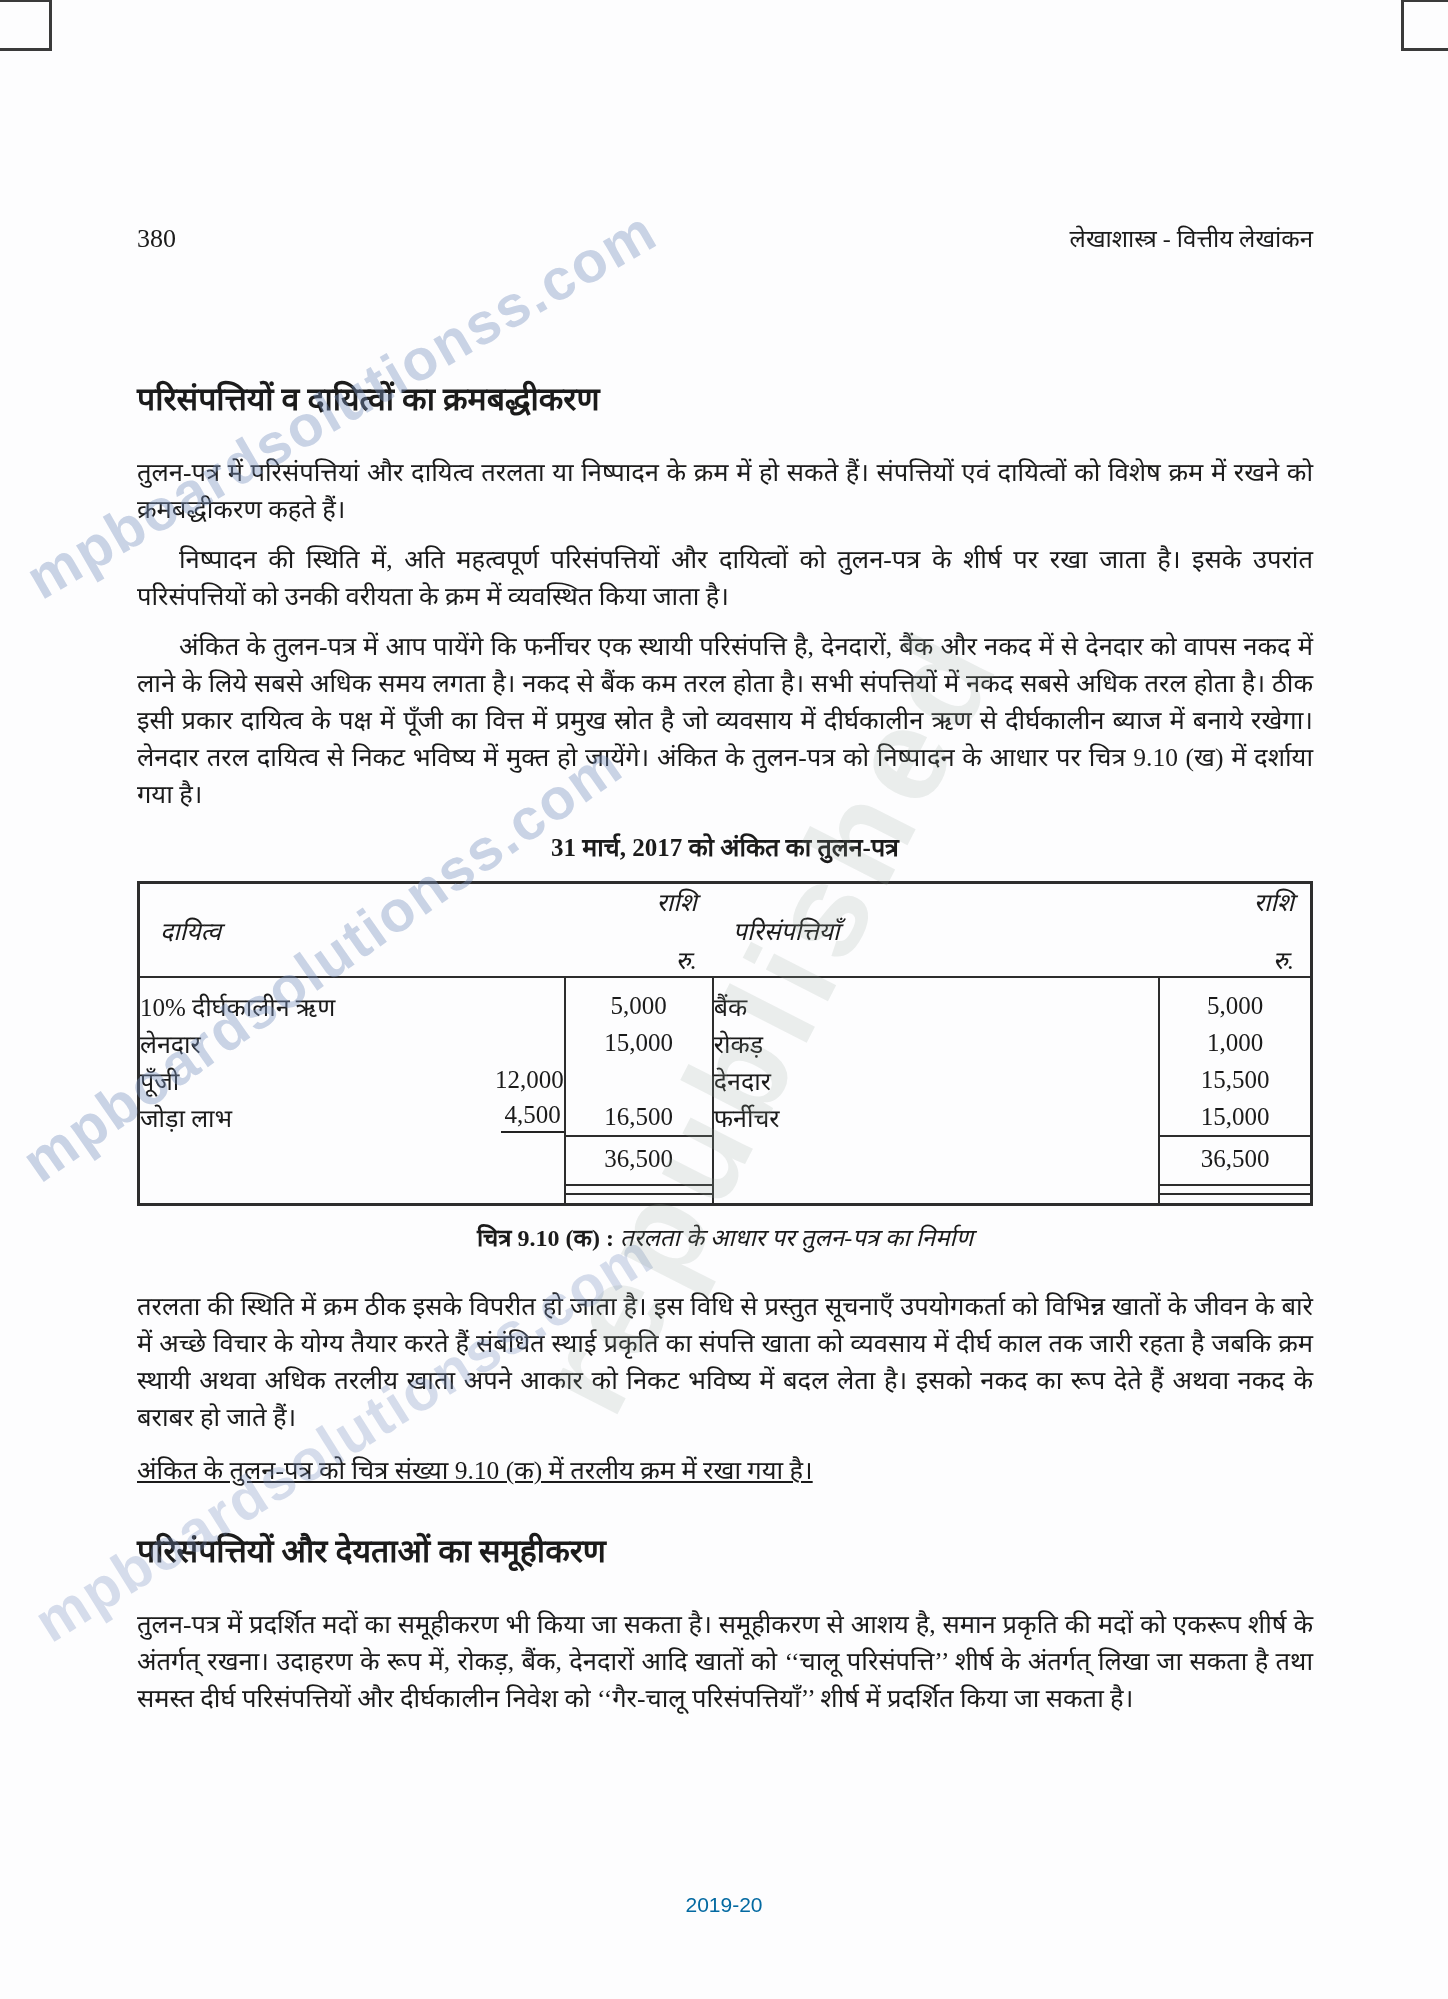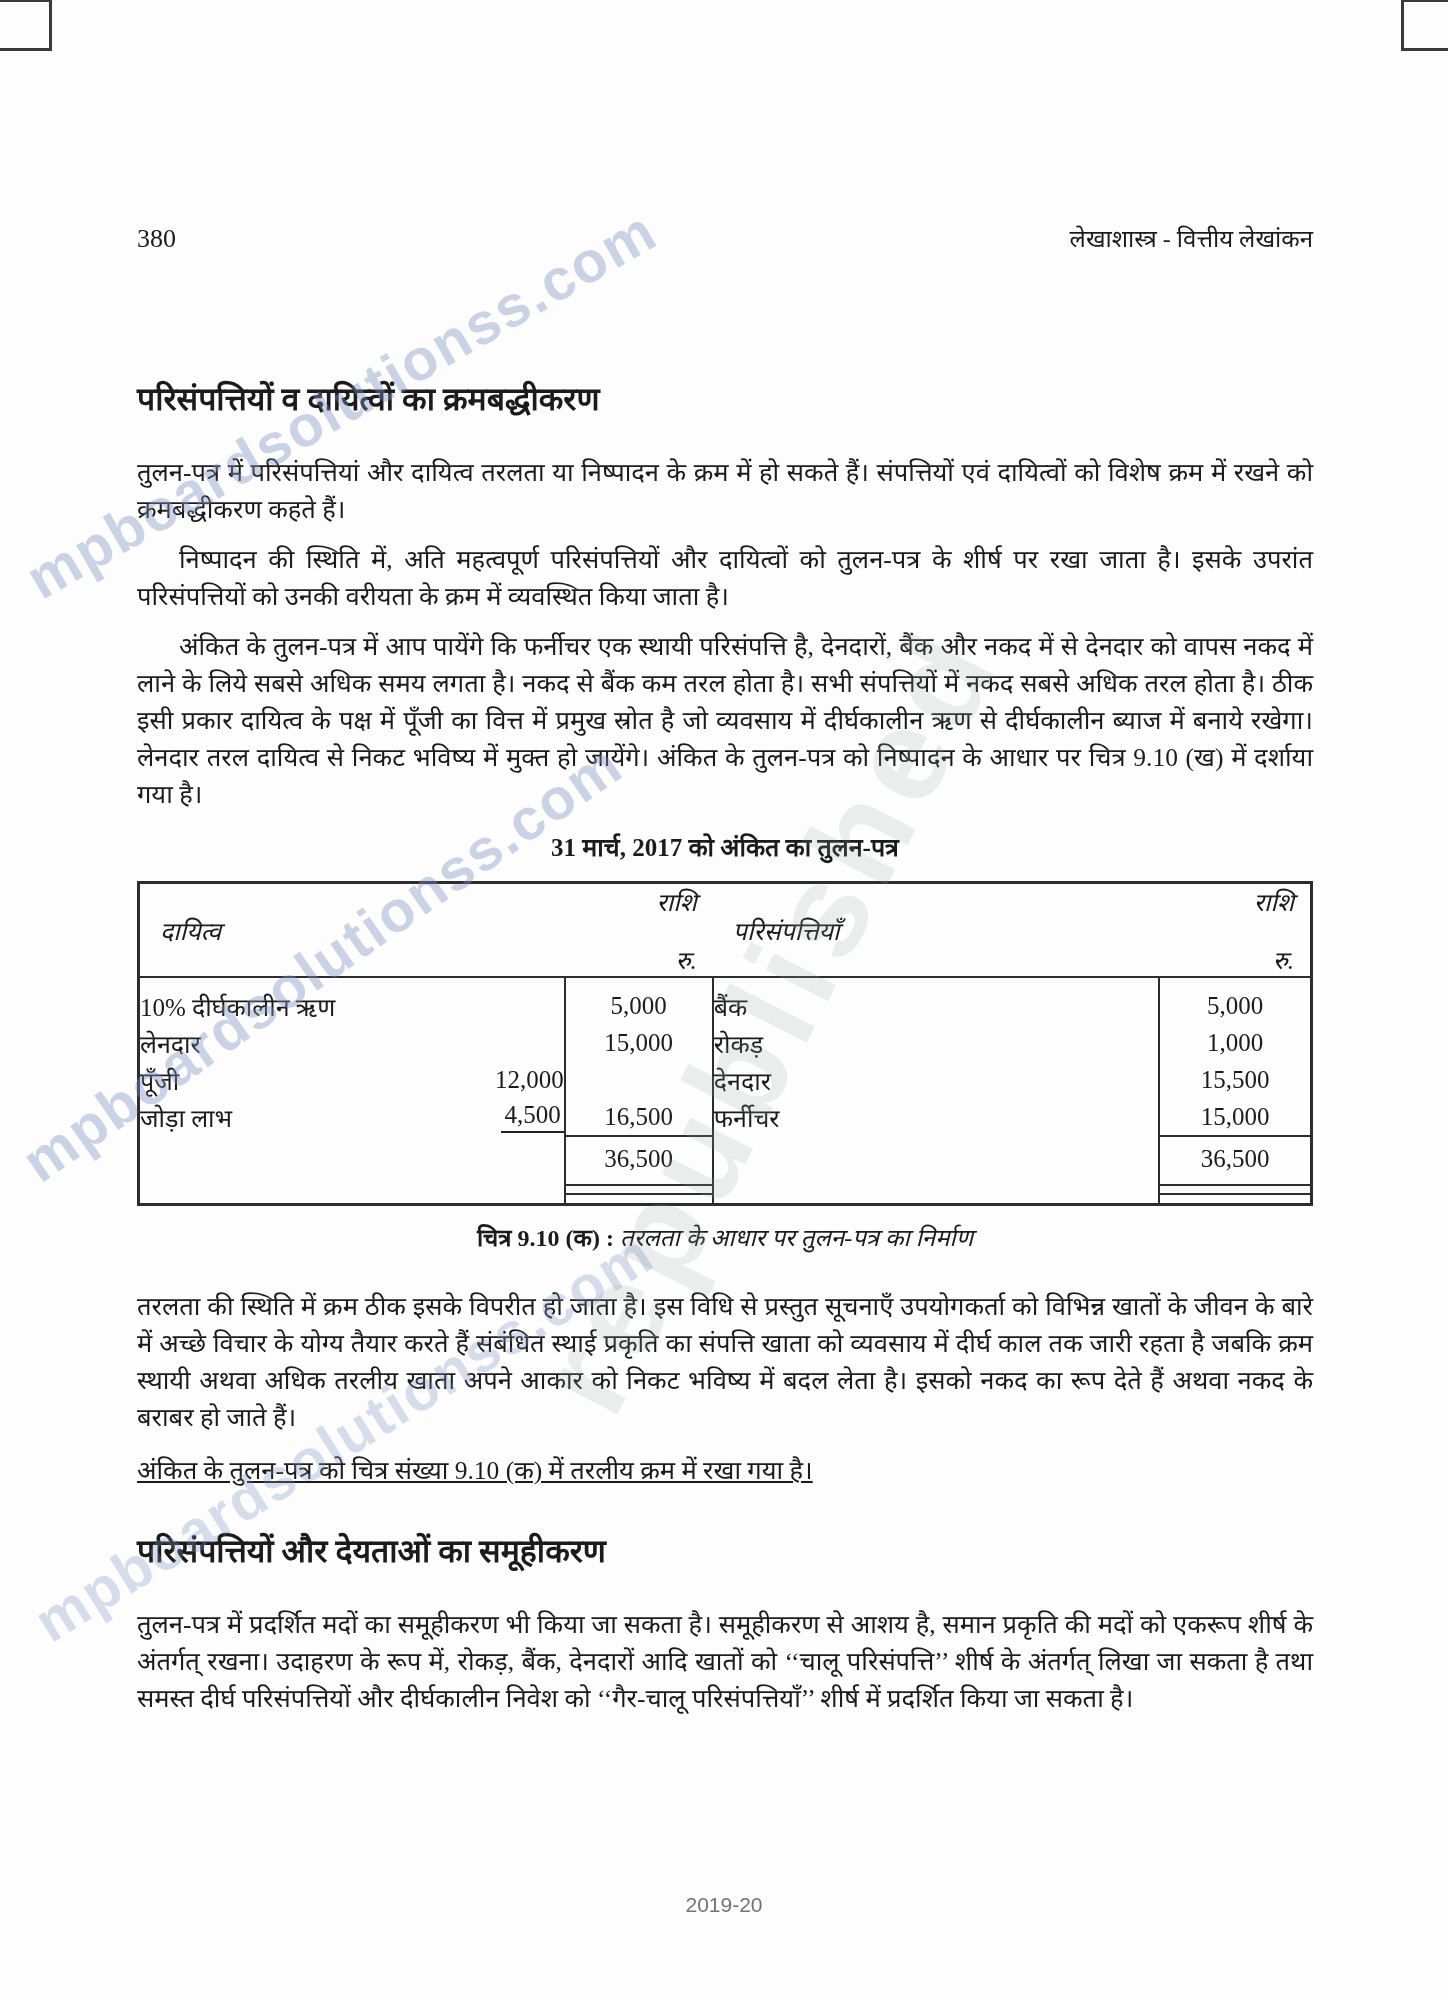--- a/index.html
+++ b/index.html
@@ -93,21 +93,21 @@
   .bs-caption{
     margin-top:14px;text-align:center;font-size:24px;
   }
   .bs-caption .cap-label{font-weight:700;}
   .bs-caption .cap-text{font-style:italic;}
 
   .footer{
     position:absolute;left:0;right:0;top:1893px;z-index:2;
     text-align:center;
     font-family:"Liberation Sans","DejaVu Sans",sans-serif;
-    font-size:21px;color:#737373;
+    font-size:21px;color:#0369a1;
   }
 </style>
 </head>
 <body>
 
 <div class="page">
 
   <div class="corner tl"></div>
   <div class="corner tr"></div>
 

